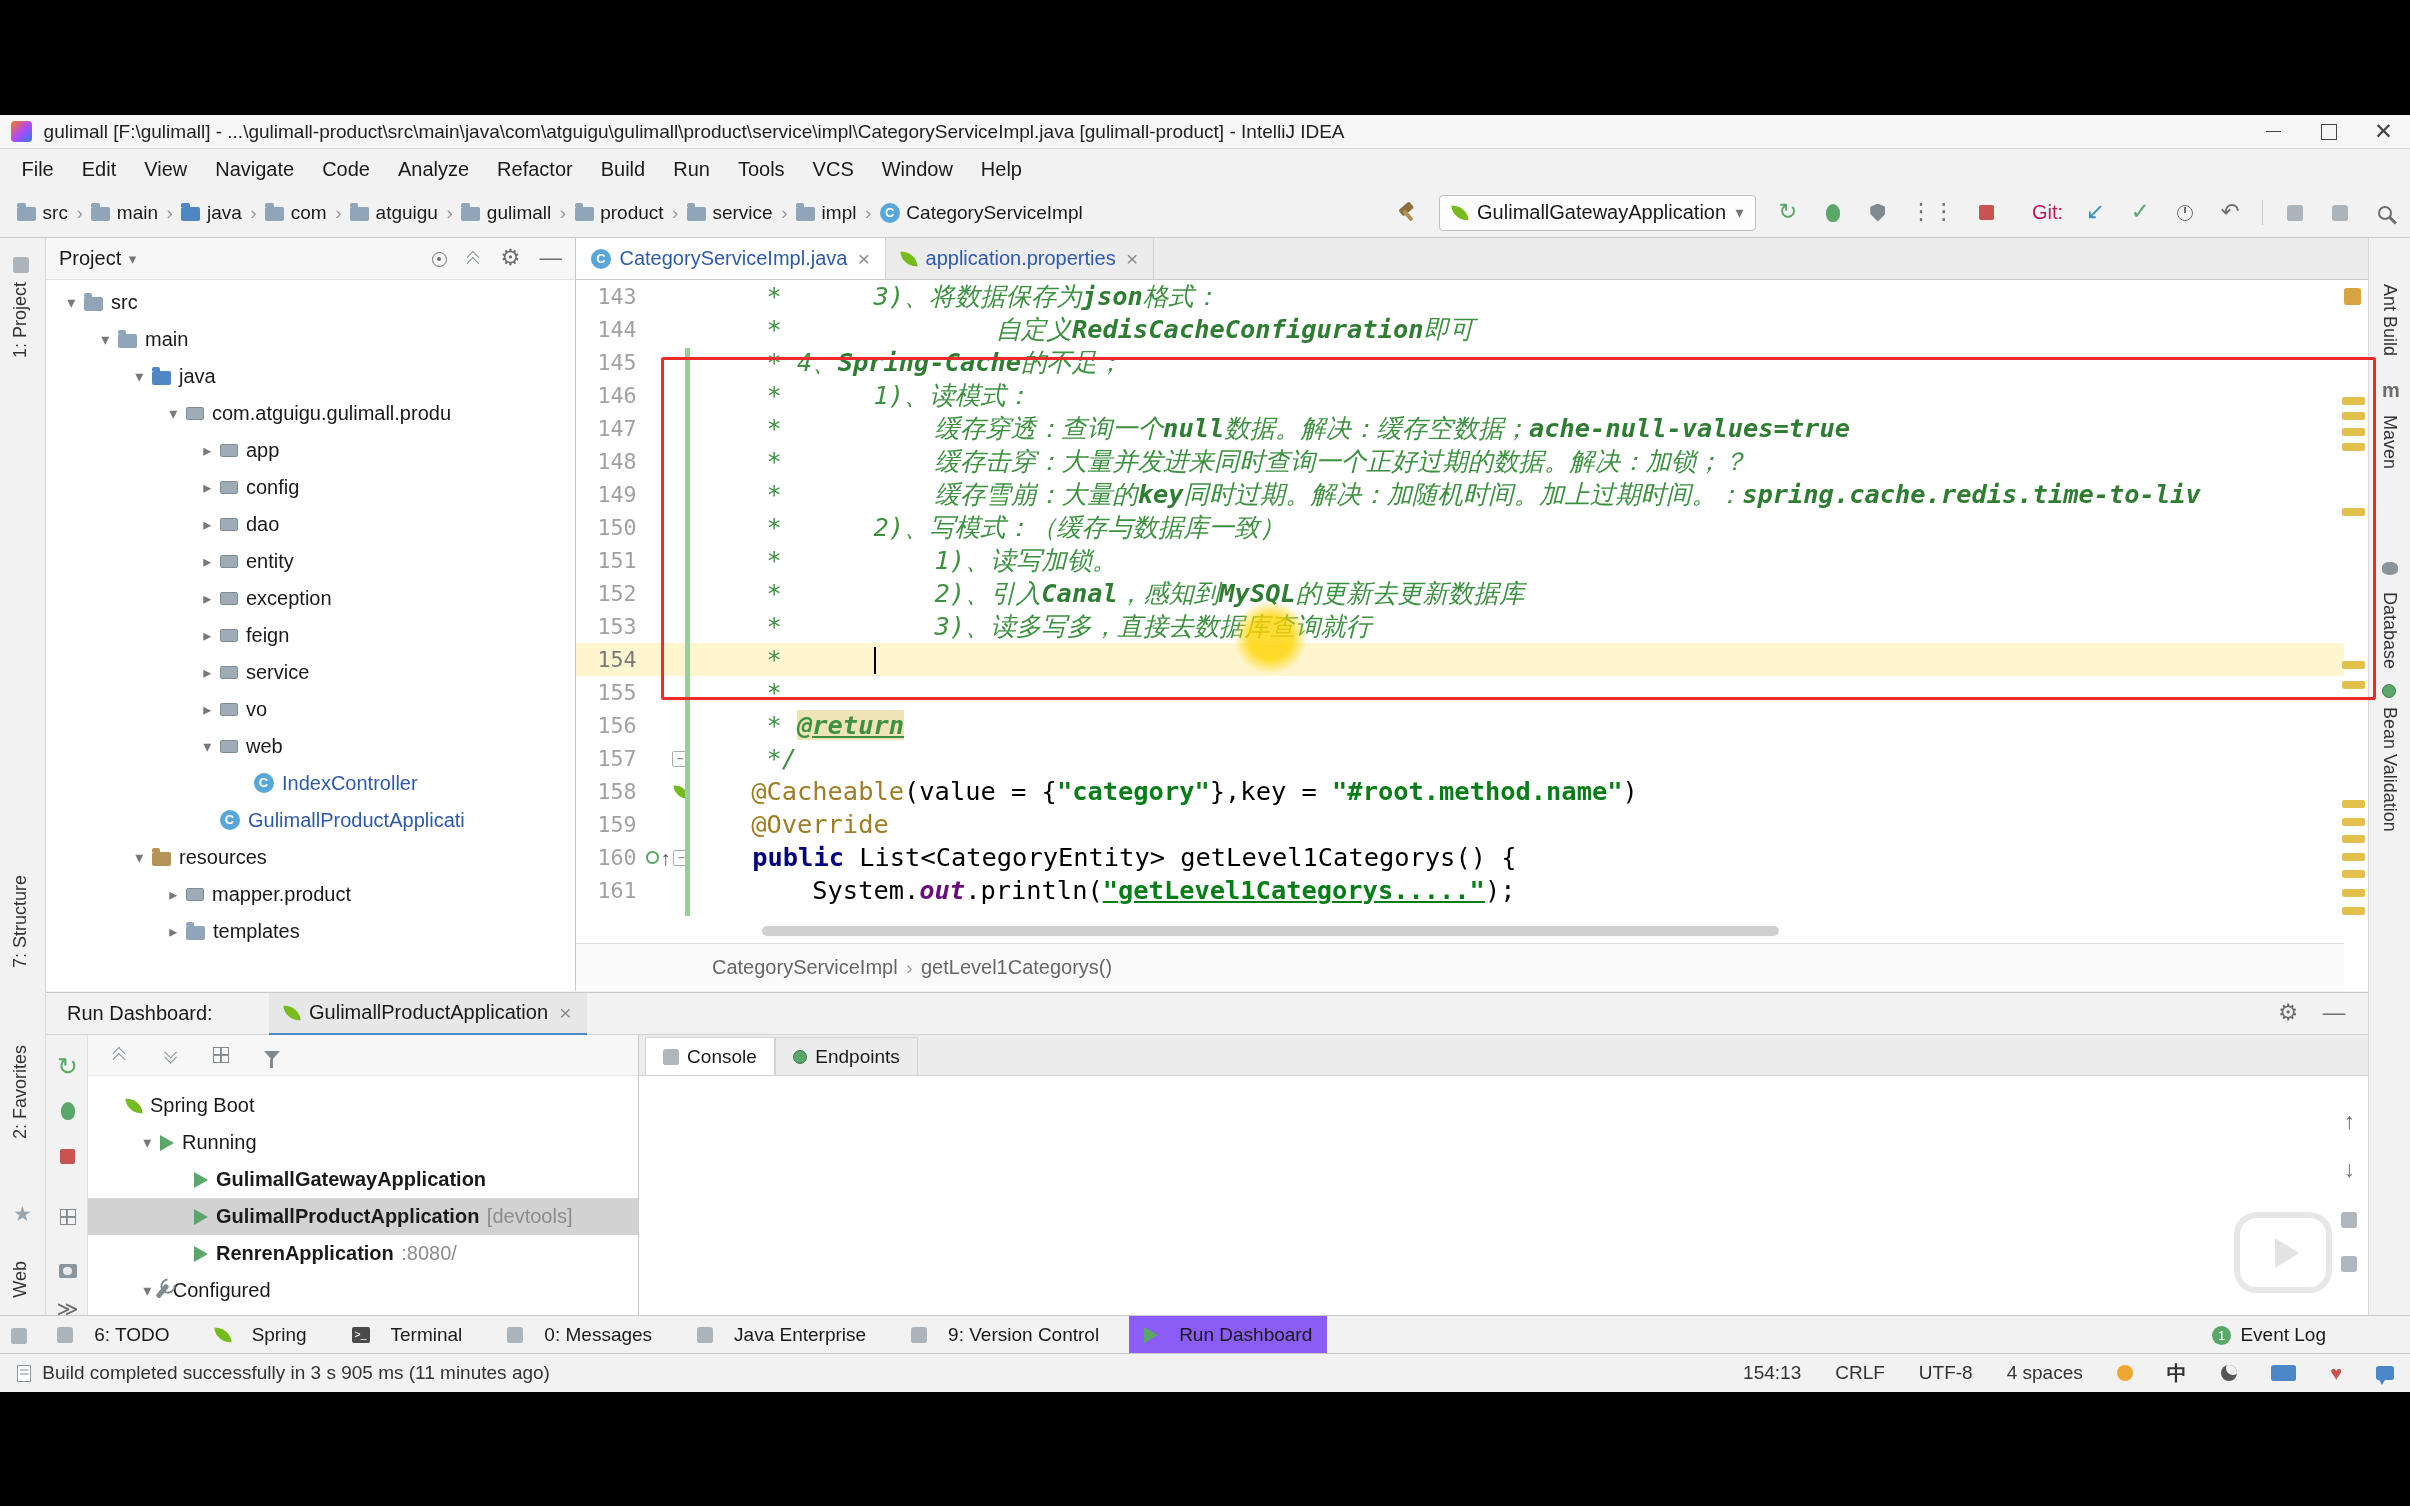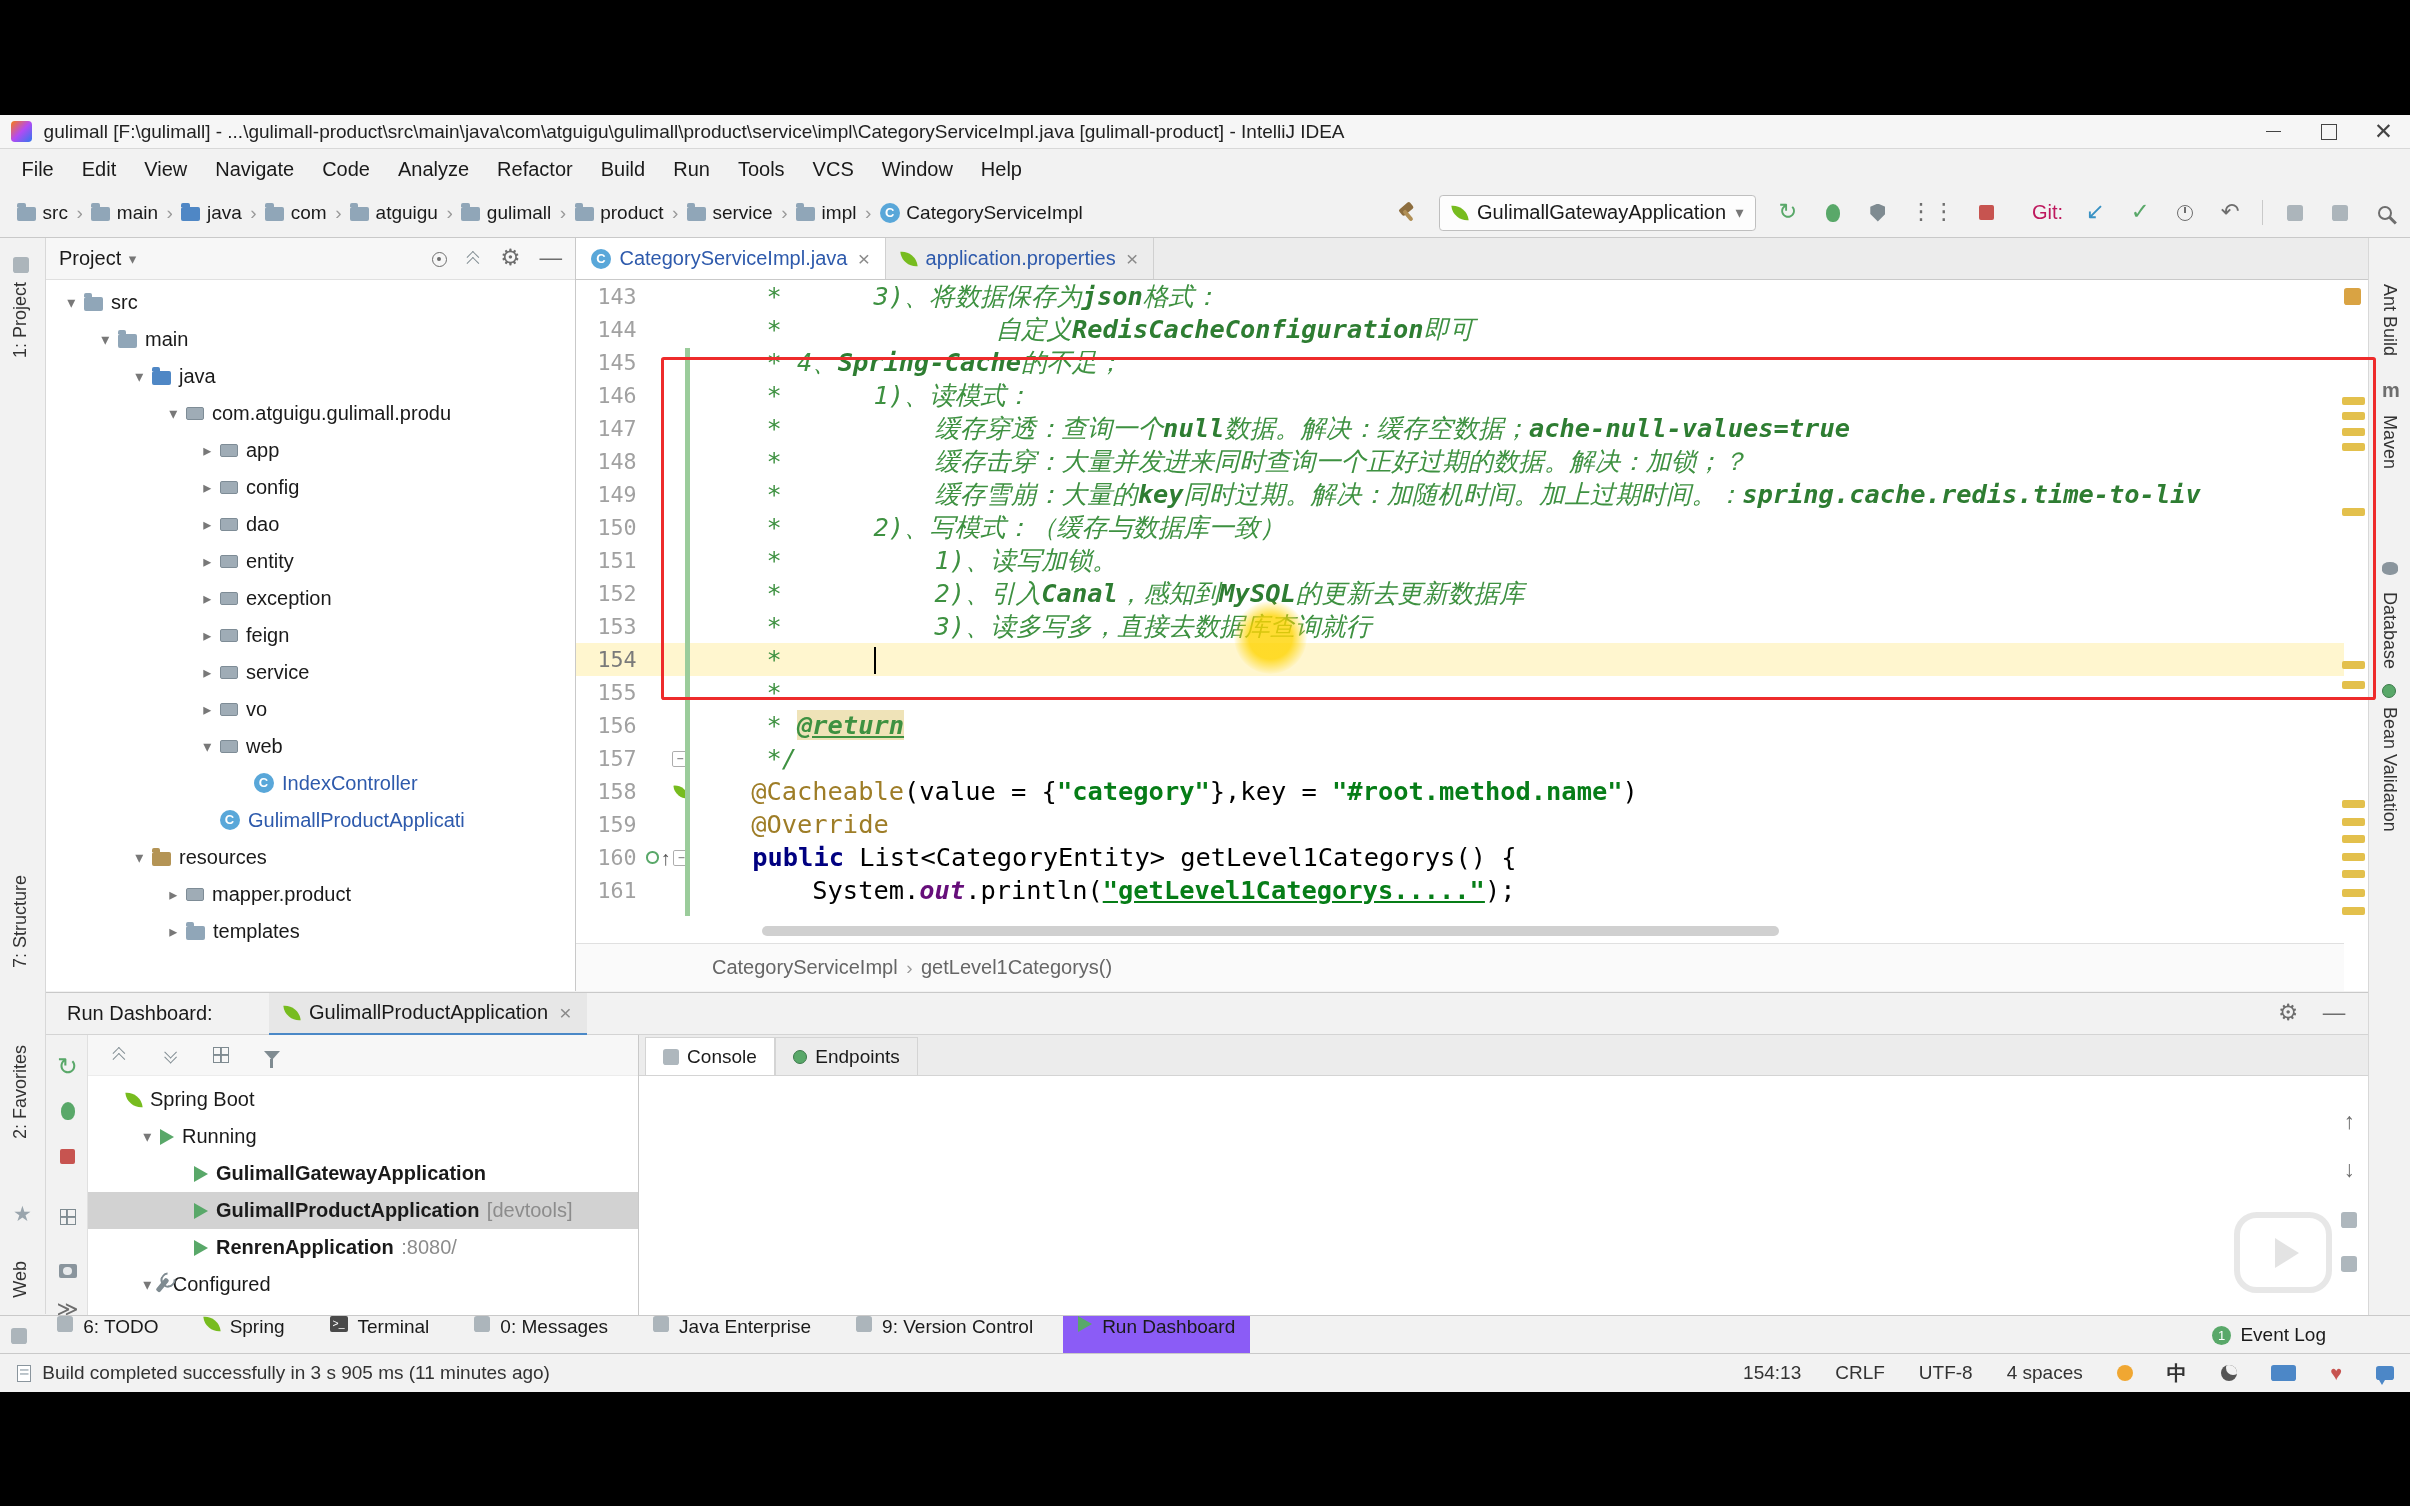--- a/index.html
+++ b/index.html
@@ -119,37 +119,37 @@
     display:flex;align-items:center;padding-left:21px;font-size:20px}
   .rd-tab{display:flex;align-items:center;gap:9.4px;height:42px;padding:0 15px;margin-left:56px;background:#E7E7E7;
     border-bottom:2.8px solid #4A88C7;cursor:pointer}
   .rd-header-right{margin-left:auto;display:flex;align-items:center;gap:24.5px;padding-right:22.6px;color:#6E6E6E}
   .rd-strip{position:absolute;left:0;top:42px;width:42px;height:281px;background:#F2F2F2;border-right:0.9px solid #E0E0E0}
   .rds{position:absolute;left:7.5px;width:28px;height:28px;display:flex;align-items:center;justify-content:center;cursor:pointer}
   .rds.ic-rerun{color:var(--run_green,#59A869);font-size:24.5px}
   .rds.more{color:#6E6E6E;font-size:21px}
   .rd-toolbar{position:absolute;left:42px;top:42px;width:550px;height:41px;background:#F7F7F7;border-bottom:0.9px solid #ECECEC;
     display:flex;align-items:center;gap:24.5px;padding-left:19px}
-  .rd-tree{position:absolute;left:42px;top:84px;width:550px;height:239px;background:#fff;overflow:hidden;padding-top:4px}
+  .rd-tree{position:absolute;left:42px;top:84px;width:550px;height:239px;background:#fff;overflow:hidden;padding-top:10px}
   .rd-console{position:absolute;left:592px;top:42px;width:1730px;height:281px;background:#fff;border-left:0.9px solid #C9C9C9}
   .rd-tabs{height:41px;display:flex;align-items:flex-end;background:#ECECEC;border-bottom:0.9px solid #D4D4D4;padding-left:5.6px}
   .ctab{display:flex;align-items:center;gap:8.5px;height:38px;padding:0 17px;font-size:19px;background:#ECECEC;
     border:0.9px solid #D4D4D4;border-bottom:none;cursor:pointer}
   .ctab.active{background:#fff}
   .csl-icons span.glyph{position:absolute;right:13px;font-size:22.6px;cursor:pointer}
   .csl-sq{position:absolute;right:11.3px;cursor:pointer}
   .watermark{position:absolute;left:1595px;top:177px;width:98px;height:81px;border:6.6px solid rgba(185,185,185,.35);
     border-radius:22.6px;display:flex;align-items:center;justify-content:center}
   .watermark::after{content:"";border-left:24.5px solid rgba(185,185,185,.4);border-top:15px solid transparent;
     border-bottom:15px solid transparent;margin-left:7.5px}
 
   
   .bottombar{position:absolute;left:0;top:1200px;width:2411px;height:39px;background:#F2F2F2;border-top:0.9px solid #C9C9C9;
     display:flex;align-items:center;padding-left:11.3px;font-size:19px}
-  .bb-item{display:flex;align-items:flex-start;gap:10px;height:39px;padding:0 15px;margin-left:15px;cursor:pointer;white-space:nowrap}
+  .bb-item{display:flex;align-items:center;gap:21px;height:39px;padding:0 15px;margin-left:15px;cursor:pointer;white-space:nowrap}
   .bb-item.active{background:#8b5cf6}
   .bb-right{margin-left:auto;display:flex;align-items:center;gap:9.4px;padding-right:85px;cursor:pointer}
   .ev-dot{width:19px;height:19px;border-radius:50%;background:var(--run_green,#59A869);color:#fff;font-size:13px;
     display:flex;align-items:center;justify-content:center}
 
   
   .statusbar{position:absolute;left:0;top:1238px;width:2411px;height:39px;background:#F2F2F2;border-top:0.9px solid #C9C9C9;
     display:flex;align-items:center;padding:0 17px;font-size:19px;color:#333}
   .sb-msg{margin-left:11.3px;cursor:pointer}
   .sb-right{margin-left:auto;display:flex;align-items:center;gap:34px}

